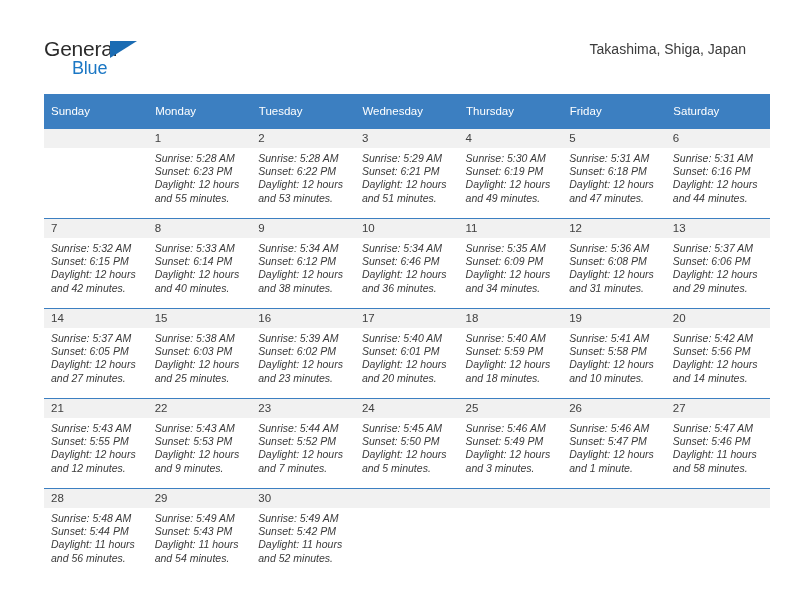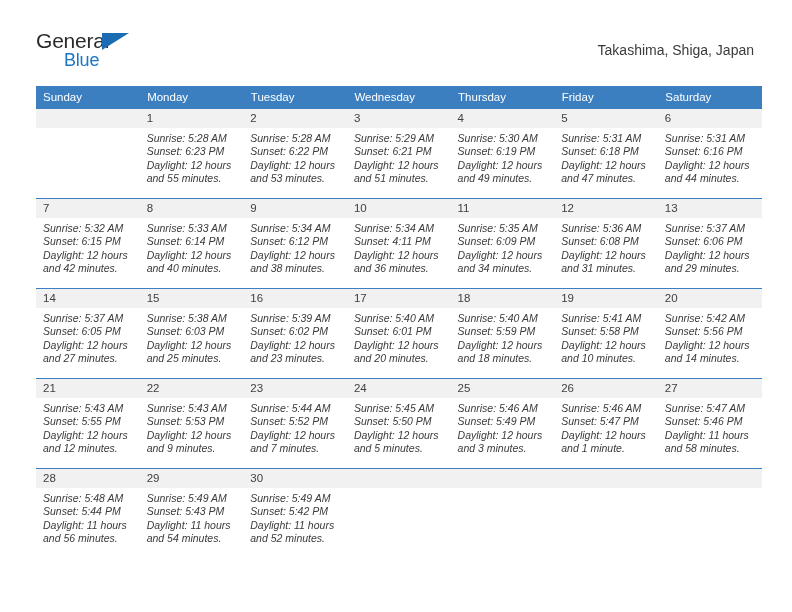--- a/index.html
+++ b/index.html
@@ -8,21 +8,21 @@
     height: 612px;
     background: #ffffff;
     font-family: "Liberation Sans", sans-serif;
     color: #404040;
     overflow: hidden;
   }
   .page {
     position: relative;
     width: 792px;
     height: 612px;
-    padding: 4px;
+    padding: 12px;
   }
 
   
   .header {
     display: flex;
     align-items: flex-start;
     justify-content: space-between;
     padding: 26px 34px 0 32px;
     height: 82px;
   }
@@ -65,38 +65,38 @@
     font-size: 27px;
     font-weight: normal;
     color: #3b3b3b;
     line-height: 34px;
     letter-spacing: 0.1px;
   }
   .cal-subtitle {
     font-size: 14px;
     color: #3b3b3b;
     line-height: 20px;
-    margin-top: 10px;
+    margin-top: 1px;
   }
 
   
   .calendar {
     margin: 0 34px 0 32px;
     width: 726px;
     border-collapse: collapse;
     table-layout: fixed;
   }
   .calendar th {
     background: #3c7fc1;
     color: #ffffff;
     font-size: 11.5px;
     font-weight: normal;
     text-align: left;
     padding: 5px 0 5px 7px;
-    height: 22px;
+    height: 34px;
     border-right: 1px solid #3c7fc1;
   }
   .calendar td {
     vertical-align: top;
     padding: 0;
     height: 90px;
     border-top: 1px solid #3c7fc1;
     background: #ffffff;
   }
   .daynum {
@@ -240,21 +240,21 @@
               <div>Sunrise: 5:34 AM</div>
               <div>Sunset: 6:12 PM</div>
               <div>Daylight: 12 hours</div>
               <div>and 38 minutes.</div>
             </div>
           </td>
           <td class="">
             <div class="daynum">10</div>
             <div class="cell-body">
               <div>Sunrise: 5:34 AM</div>
-              <div>Sunset: 4:11 PM</div>
+              <div>Sunset: 6:46 PM</div>
               <div>Daylight: 12 hours</div>
               <div>and 36 minutes.</div>
             </div>
           </td>
           <td class="">
             <div class="daynum">11</div>
             <div class="cell-body">
               <div>Sunrise: 5:35 AM</div>
               <div>Sunset: 6:09 PM</div>
               <div>Daylight: 12 hours</div>

